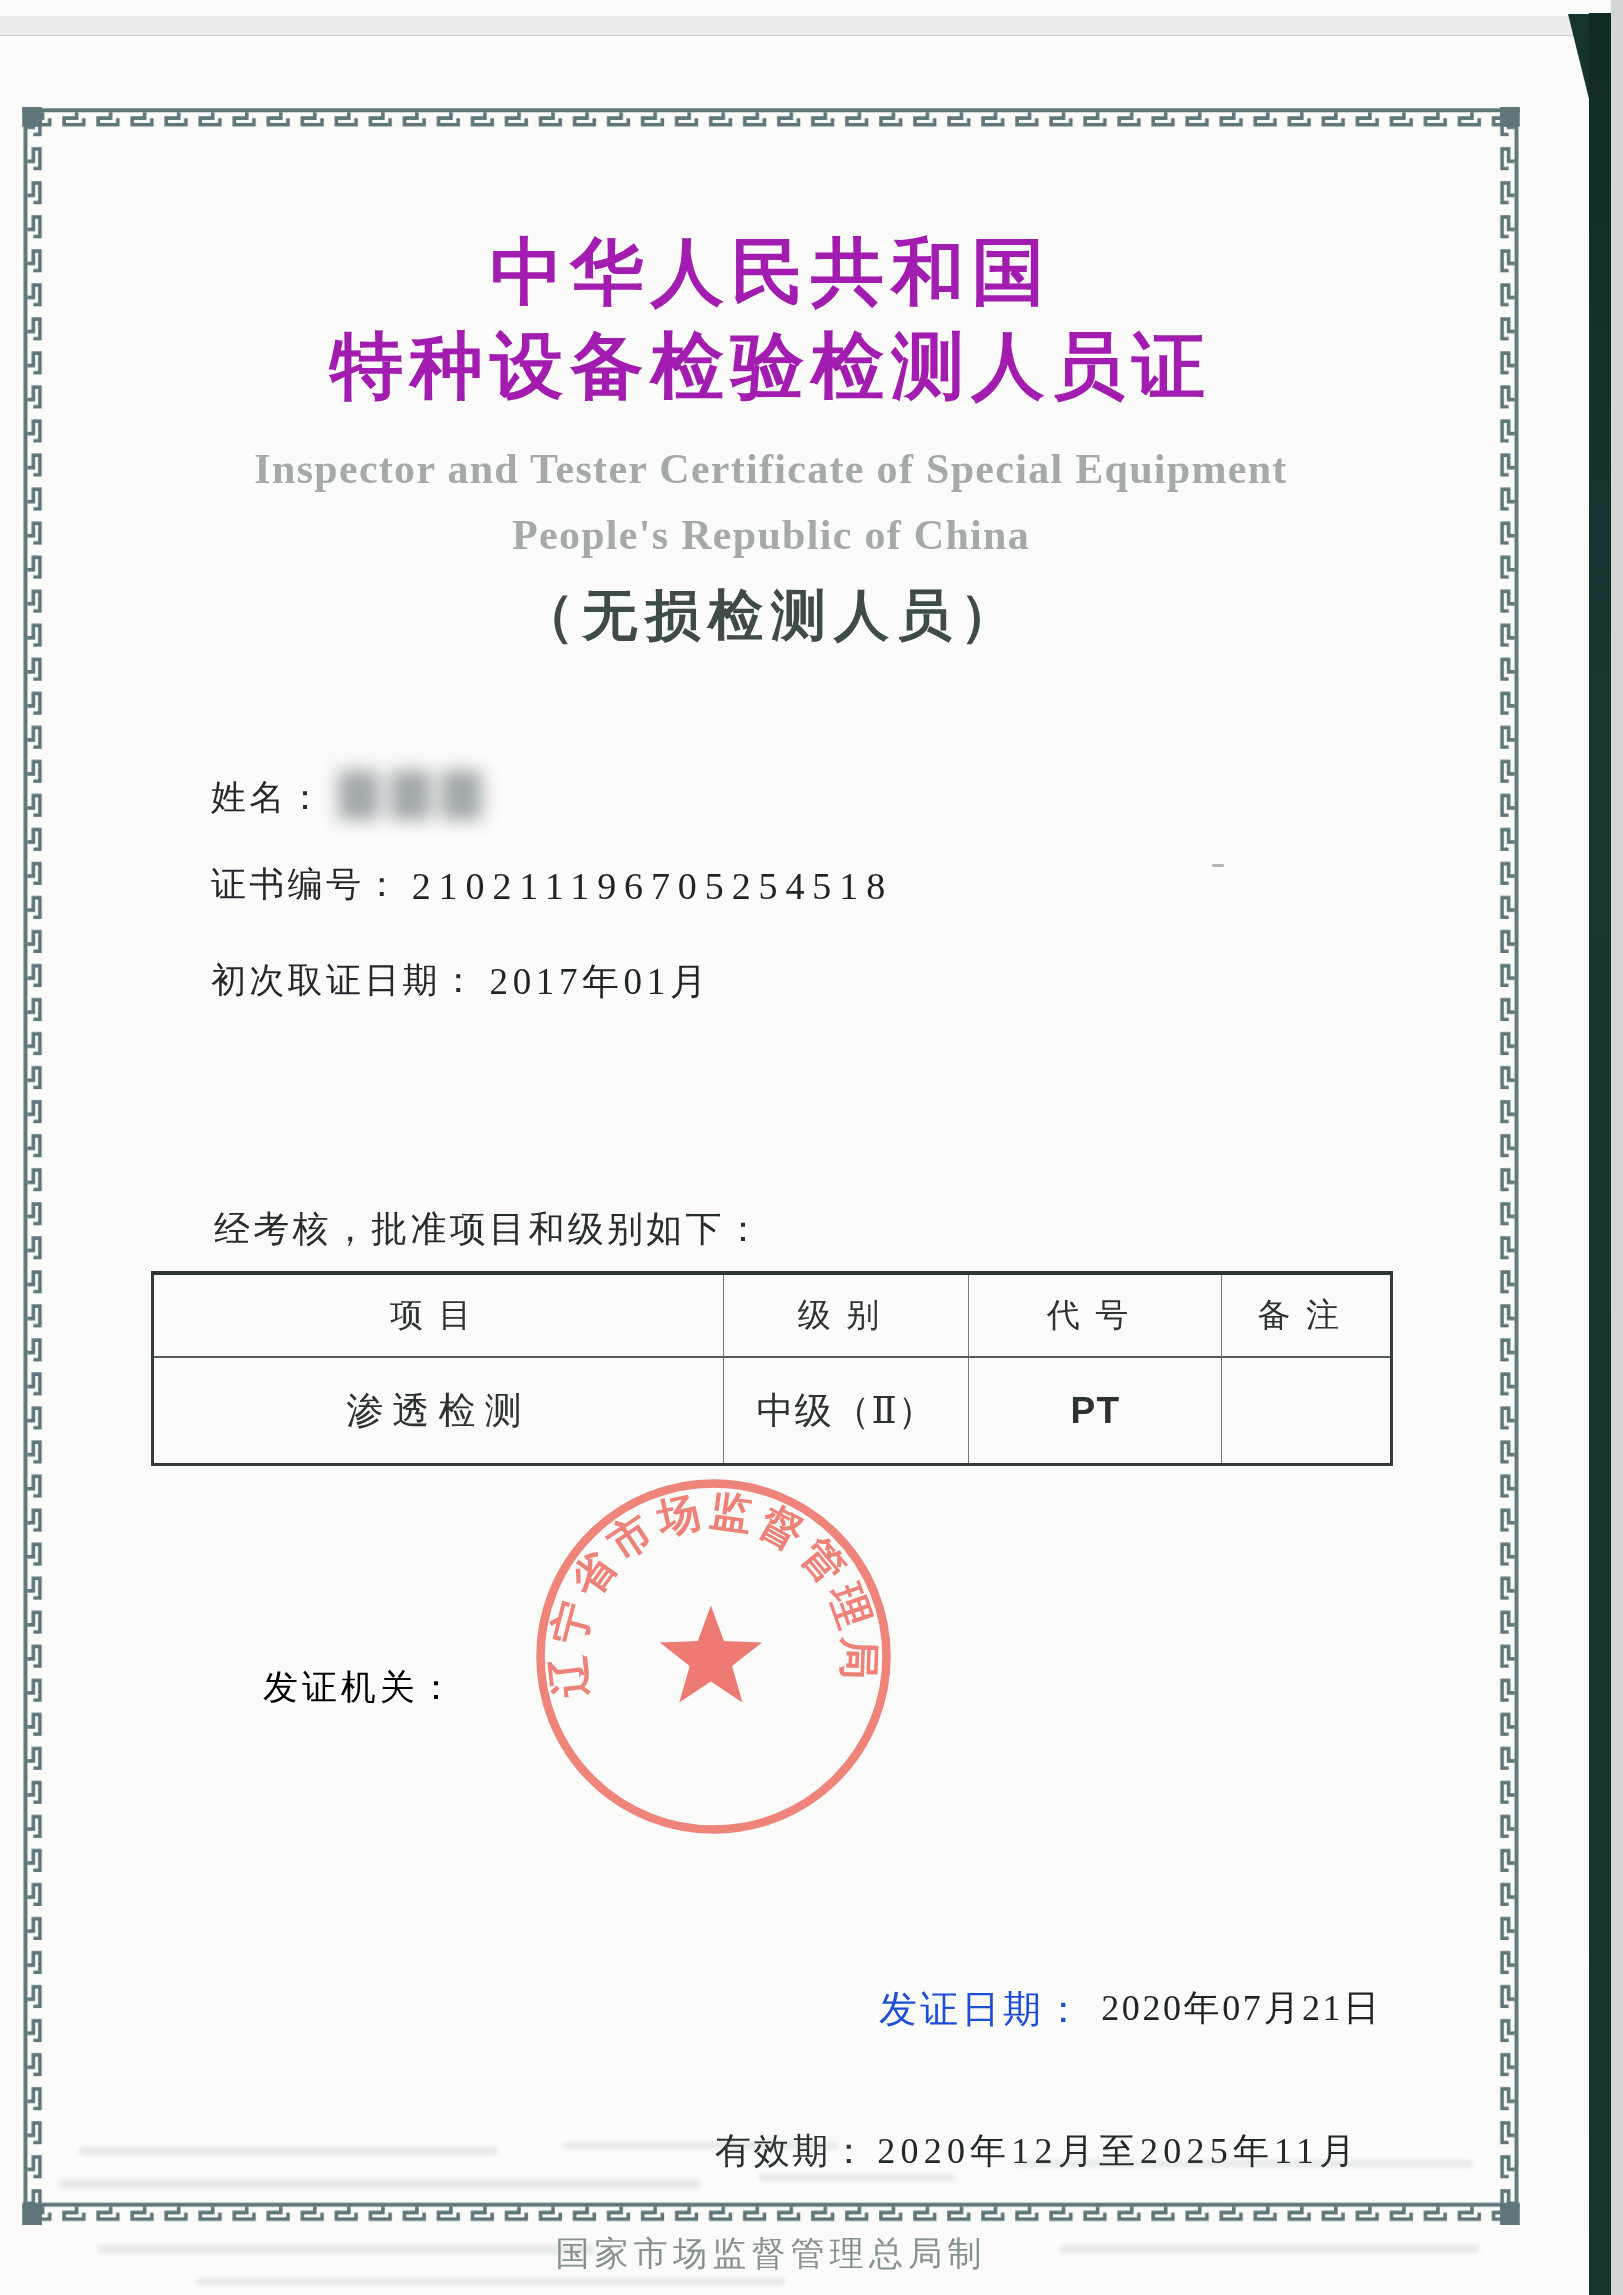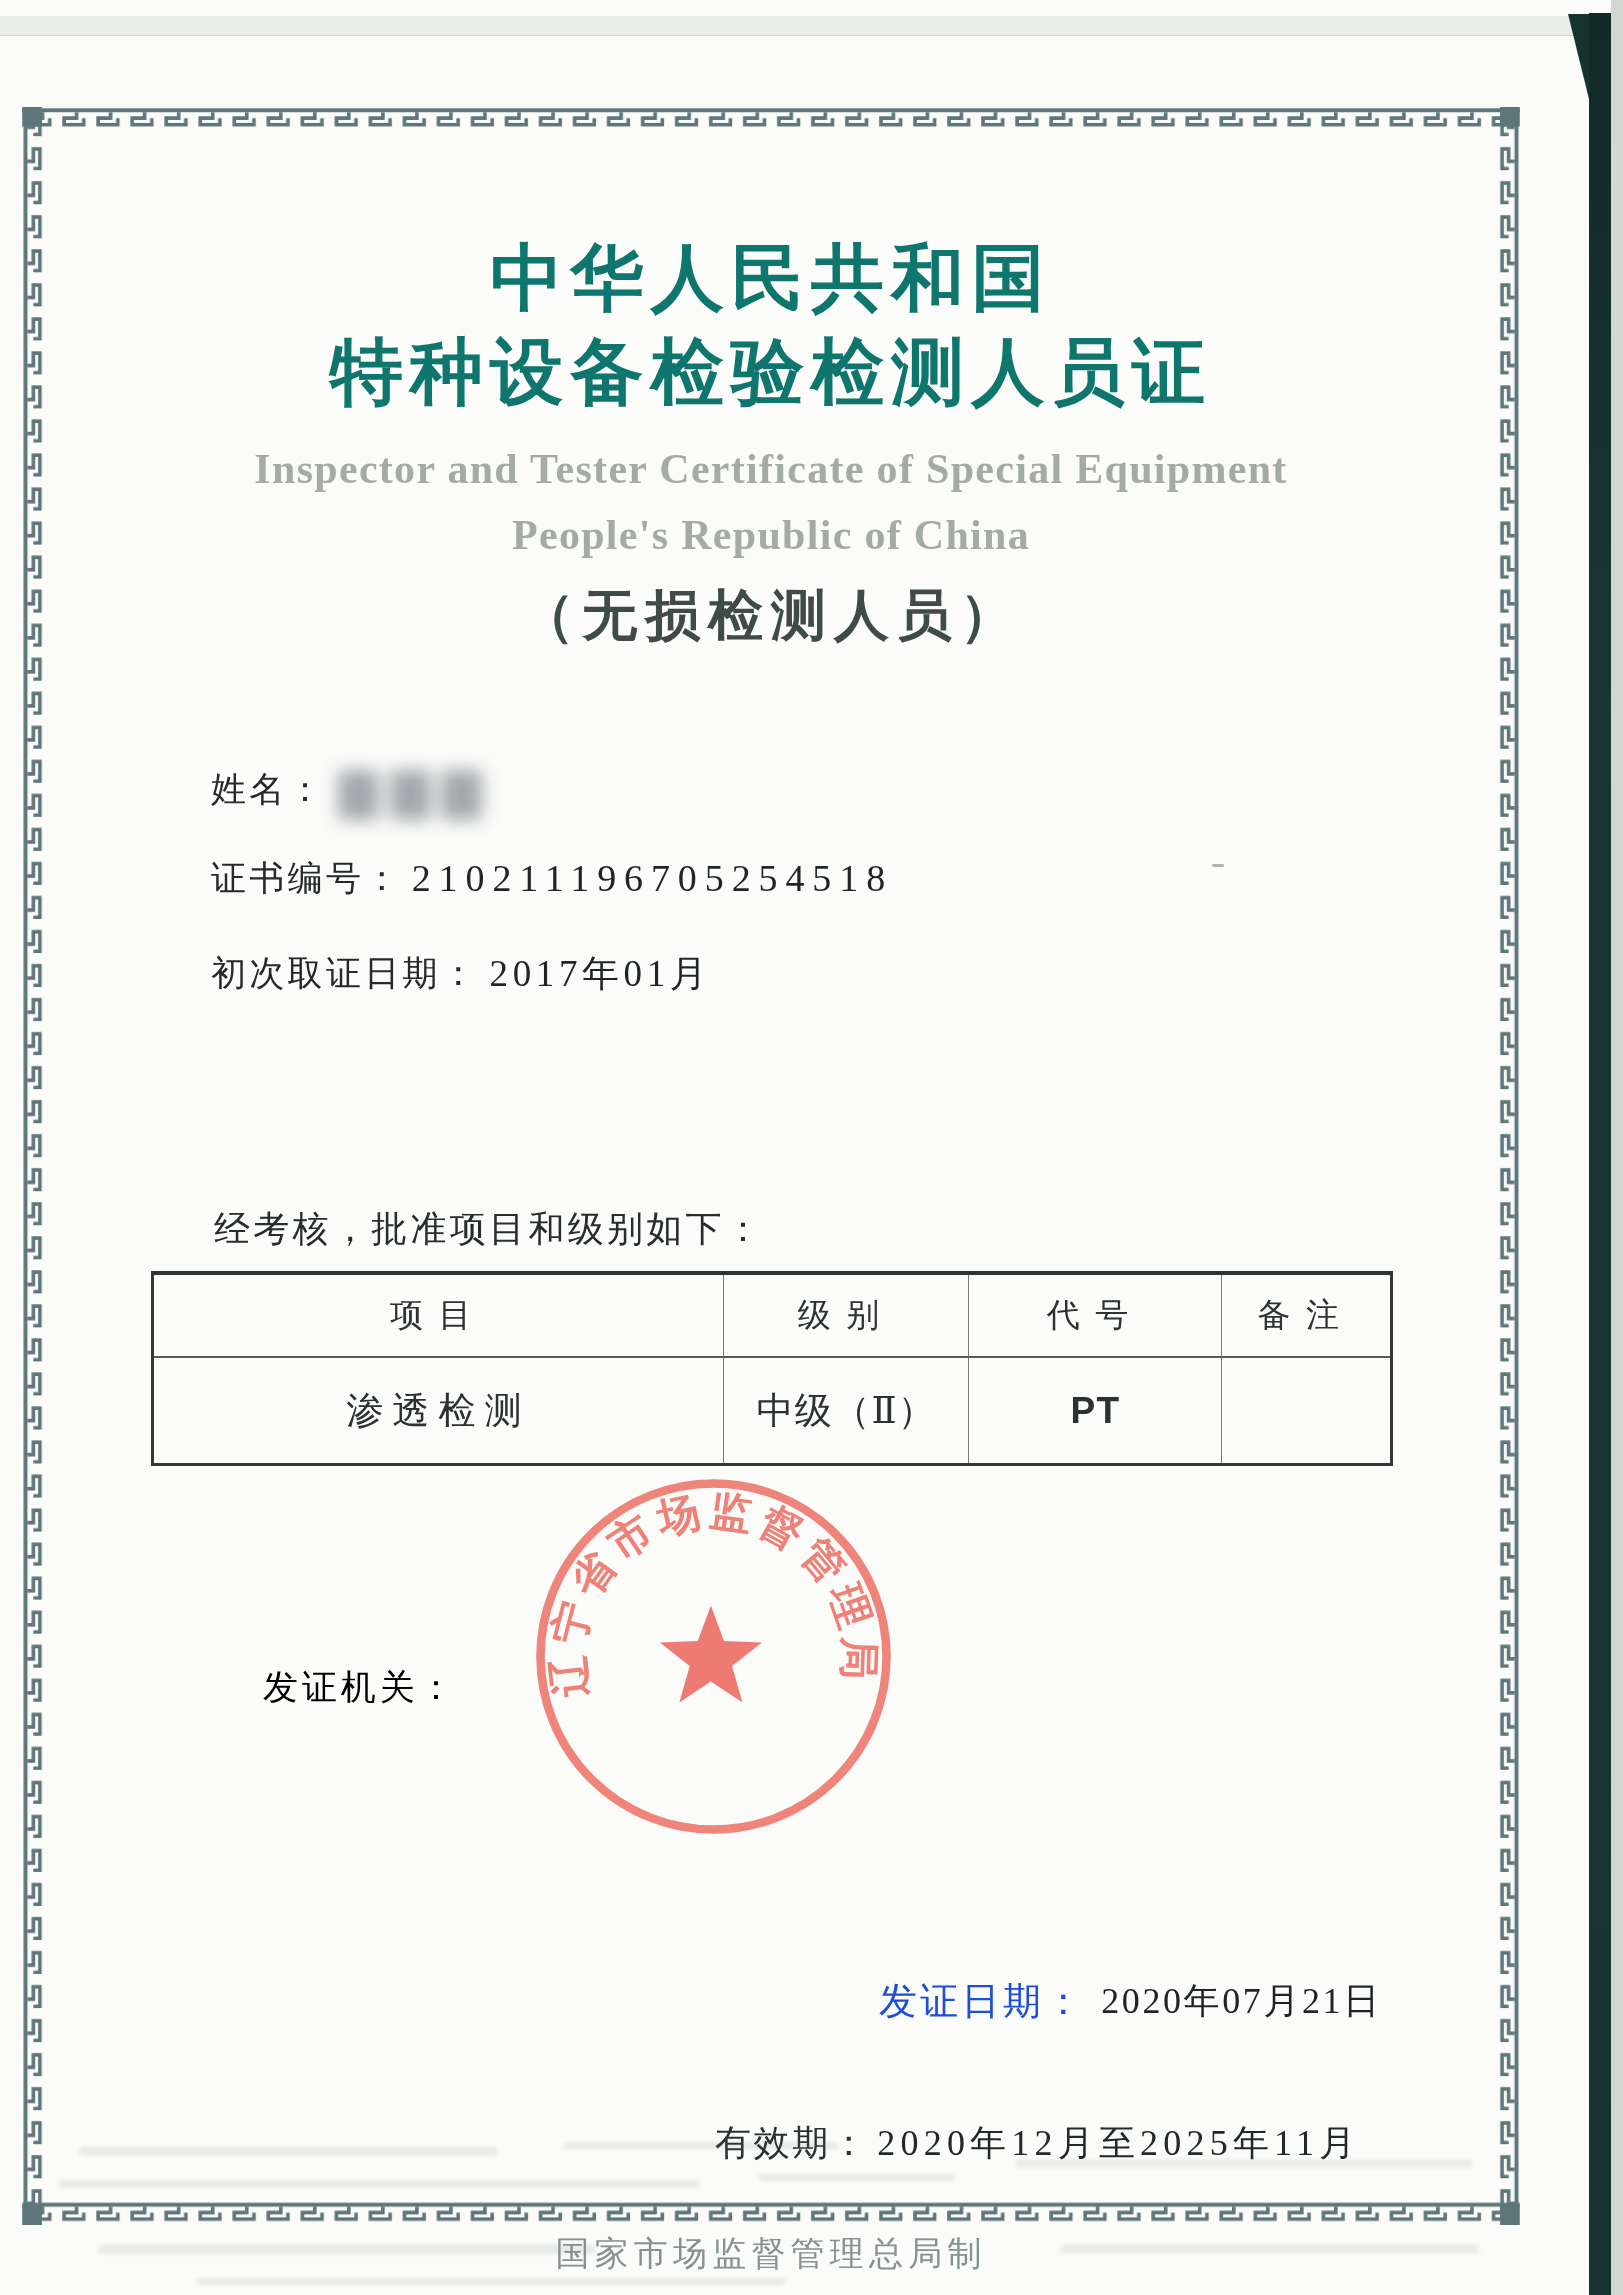--- a/index.html
+++ b/index.html
@@ -11,25 +11,25 @@
   }
   
   .top-band{position:absolute;left:0;top:15.7px;width:1623px;height:19.6px;background:#eaede9;border-bottom:1.3px solid #ced2ce;}
   .right-dark{position:absolute;left:1589px;top:13px;width:22px;height:2282px;background:linear-gradient(180deg,#122a26,#1a3631 30%,#16332e);}
   .right-wedge{position:absolute;left:1568px;top:14.4px;width:0;height:0;border-right:21px solid #16332e;border-bottom:85px solid transparent;}
   .right-light{position:absolute;left:1611px;top:0;width:11.8px;height:2295px;background:#d3d6d2;}
 
   .frame{position:absolute;left:22px;top:107px;}
 
   .centerband{position:absolute;left:22px;width:1498px;text-align:center;line-height:1;}
-  .title-zh{font-family:Liberation Sans, sans-serif;font-weight:bold;font-size:73px;letter-spacing:7.2px;color:#0f766e;}
+  .title-zh{font-family:Liberation Mono, monospace;font-weight:bold;font-size:73px;letter-spacing:7.2px;color:#a21caf;}
   .title-en{font-weight:bold;font-size:42px;letter-spacing:1.3px;color:#a4aaa6;}
   .category{font-weight:600;font-size:55px;letter-spacing:7.9px;color:#3e4b48;}
 
-  .fieldrow{position:absolute;line-height:1;white-space:nowrap;display:flex;align-items:center;}
+  .fieldrow{position:absolute;line-height:1;white-space:nowrap;display:flex;align-items:flex-start;margin-top:8px;}
   .flabel{font-size:35px;letter-spacing:3.3px;color:#25292b;}
   .fvalue{font-size:37px;color:#1f2426;font-family:Liberation Serif, serif;}
   .certno{font-size:38px;letter-spacing:7.9px;margin-left:9.2px;}
   .firstdate{letter-spacing:4.6px;margin-left:10.5px;}
 
   .blur-name{position:absolute;left:338px;top:761px;width:164px;height:68px;display:flex;gap:10.5px;filter:blur(8.5px);opacity:.8;}
   .blur-name span{display:block;width:41px;height:50px;margin-top:9.2px;background:#8c9599;border-radius:5.2px;}
 
   .intro{position:absolute;left:214px;top:1211px;font-size:36px;letter-spacing:3.3px;line-height:1;color:#262d2b;}
 

